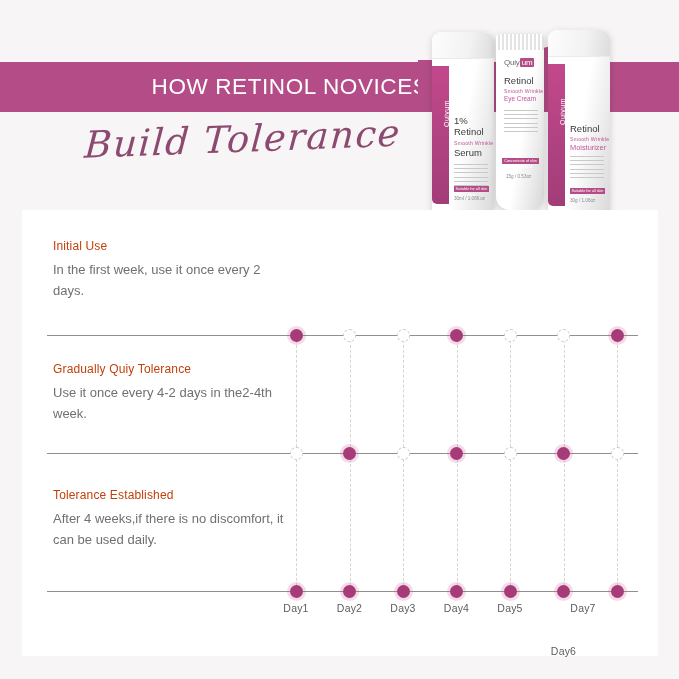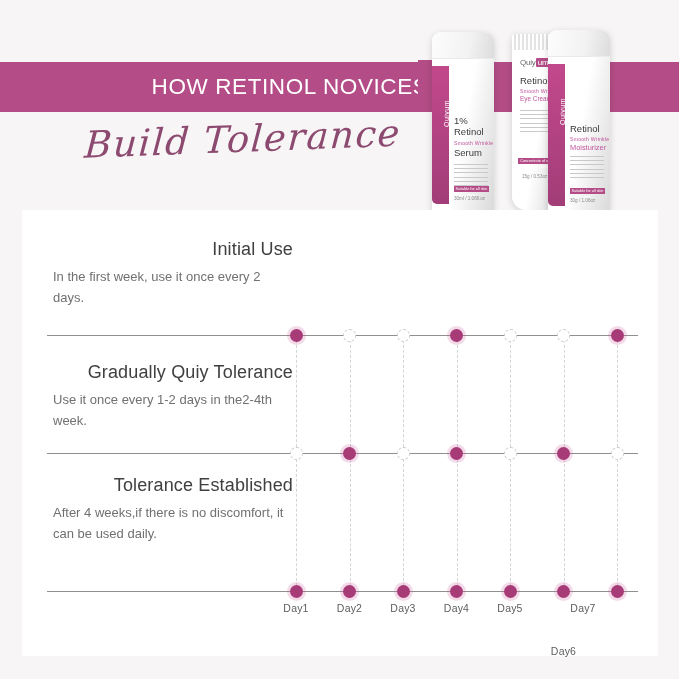--- a/index.html
+++ b/index.html
@@ -178,21 +178,20 @@
   #tube-eye {
     left: 76px;
     top: 16px;
     width: 48px;
     height: 176px;
     background: linear-gradient(100deg,#ffffff 0%,#ffffff 55%,#e9e9e9 80%,#d6d6d6 100%);
     border-radius: 4px 4px 14px 14px;
     box-shadow: 0 2px 7px rgba(0,0,0,0.16);
     position: absolute;
     overflow: hidden;
-    margin-left: 16px;
   }
   #tube-crimp {
     position: absolute;
     left: 0; top: 0;
     width: 100%; height: 16px;
     background: repeating-linear-gradient(90deg,#ffffff 0 2px,#e3e3e3 2px 4px);
     border-radius: 3px 3px 0 0;
   }
   #tube-brand-row {
     position: absolute;
@@ -236,38 +235,37 @@
     left: 22px;
     top: 210px;
     width: 636px;
     height: 446px;
     background: #ffffff;
   }
 
   
   .stage-block { position: absolute; left: 31px; }
   .stage-title {
-    color: #404040;
-    font-size: 18px;
+    color: #c2410c;
+    font-size: 12px;
     font-weight: 400;
     letter-spacing: 0.15px;
     margin: 0 0 6px 0;
     white-space: nowrap;
-    text-align: right;
   }
   .stage-desc {
     color: #707070;
     font-size: 13px;
     line-height: 1.62;
     margin: 0;
     max-width: 240px;
   }
   #stage-1 { top: 29px; }
   #stage-2 { top: 152px; }
-  #stage-3 { top: 265px; }
+  #stage-3 { top: 278px; }
 
   
   #timeline-layer {
     position: absolute;
     left: 0;
     top: 0;
     width: 636px;
     height: 446px;
     pointer-events: none;
   }
@@ -393,21 +391,21 @@
 
 <div id="content-card">
 
   <div class="stage-block" id="stage-1">
     <div class="stage-title">Initial Use</div>
     <div class="stage-desc">In the first week, use it once every 2 days.</div>
   </div>
 
   <div class="stage-block" id="stage-2">
     <div class="stage-title">Gradually Quiy Tolerance</div>
-    <div class="stage-desc">Use it once every 1-2 days in the2-4th week.</div>
+    <div class="stage-desc">Use it once every 4-2 days in the2-4th week.</div>
   </div>
 
   <div class="stage-block" id="stage-3">
     <div class="stage-title">Tolerance Established</div>
     <div class="stage-desc">After 4 weeks,if there is no discomfort, it can be used daily.</div>
   </div>
 
   <div id="timeline-layer">
     <div class="axis-line" id="axis-1"></div>
     <div class="axis-line" id="axis-2"></div>

